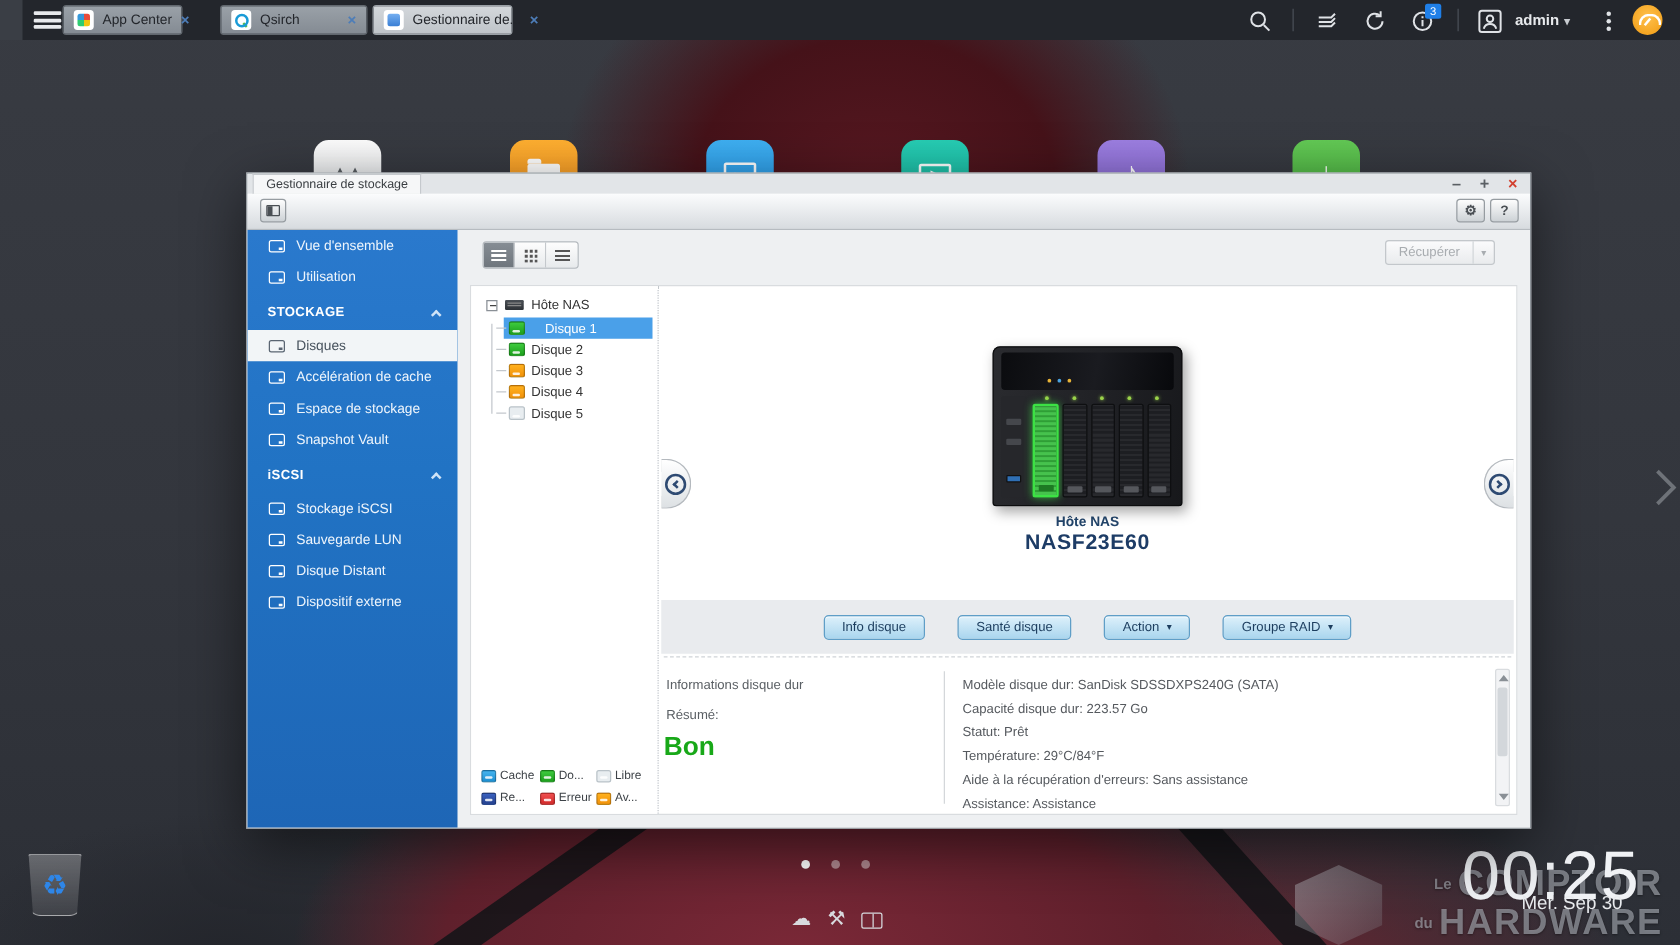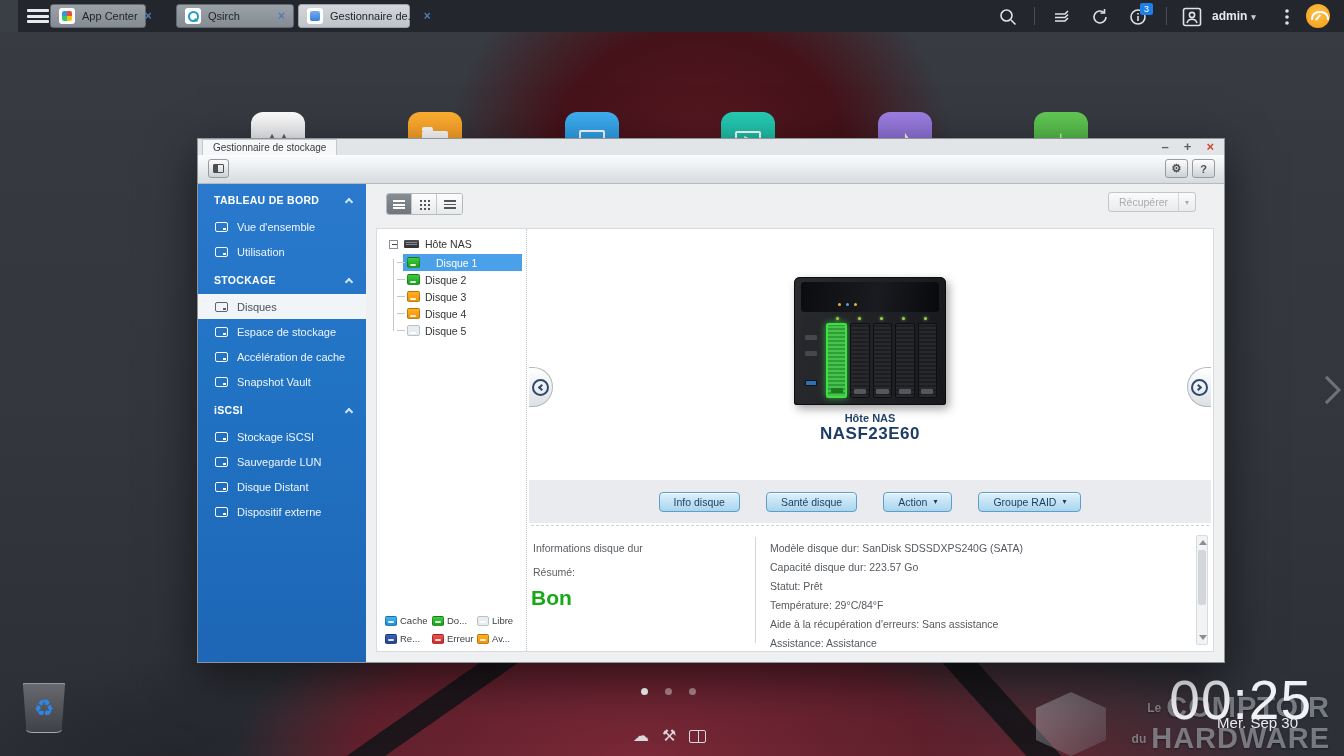--- a/index.html
+++ b/index.html
@@ -341,48 +341,44 @@
         <span>⚙</span>
       </div>
     <div class="hdr-btn" style="right:9px">
         <span>?</span>
       </div>
   </div>
 
   <div class="win-content">
 
     <div class="sidebar">
-      <div class="side-hd">
-        <span>TABLEAU DE BORD</span>
-          <i class="chev-up"></i>
-      </div>
       <div class="side-item">
           <span class="si"></span>
           <span class="lbl">Vue d'ensemble</span>
         </div>
       <div class="side-item">
           <span class="si"></span>
           <span class="lbl">Utilisation</span>
         </div>
 
       <div class="side-hd">
         <span>STOCKAGE</span>
           <i class="chev-up"></i>
       </div>
       <div class="side-item selected">
           <span class="si"></span>
           <span class="lbl">Disques</span>
         </div>
       <div class="side-item">
           <span class="si"></span>
+          <span class="lbl">Accélération de cache</span>
+        </div>
+      <div class="side-item">
+          <span class="si"></span>
           <span class="lbl">Espace de stockage</span>
-        </div>
-      <div class="side-item">
-          <span class="si"></span>
-          <span class="lbl">Accélération de cache</span>
         </div>
       <div class="side-item">
           <span class="si"></span>
           <span class="lbl">Snapshot Vault</span>
         </div>
 
       <div class="side-hd">
         <span>iSCSI</span>
           <i class="chev-up"></i>
       </div>

